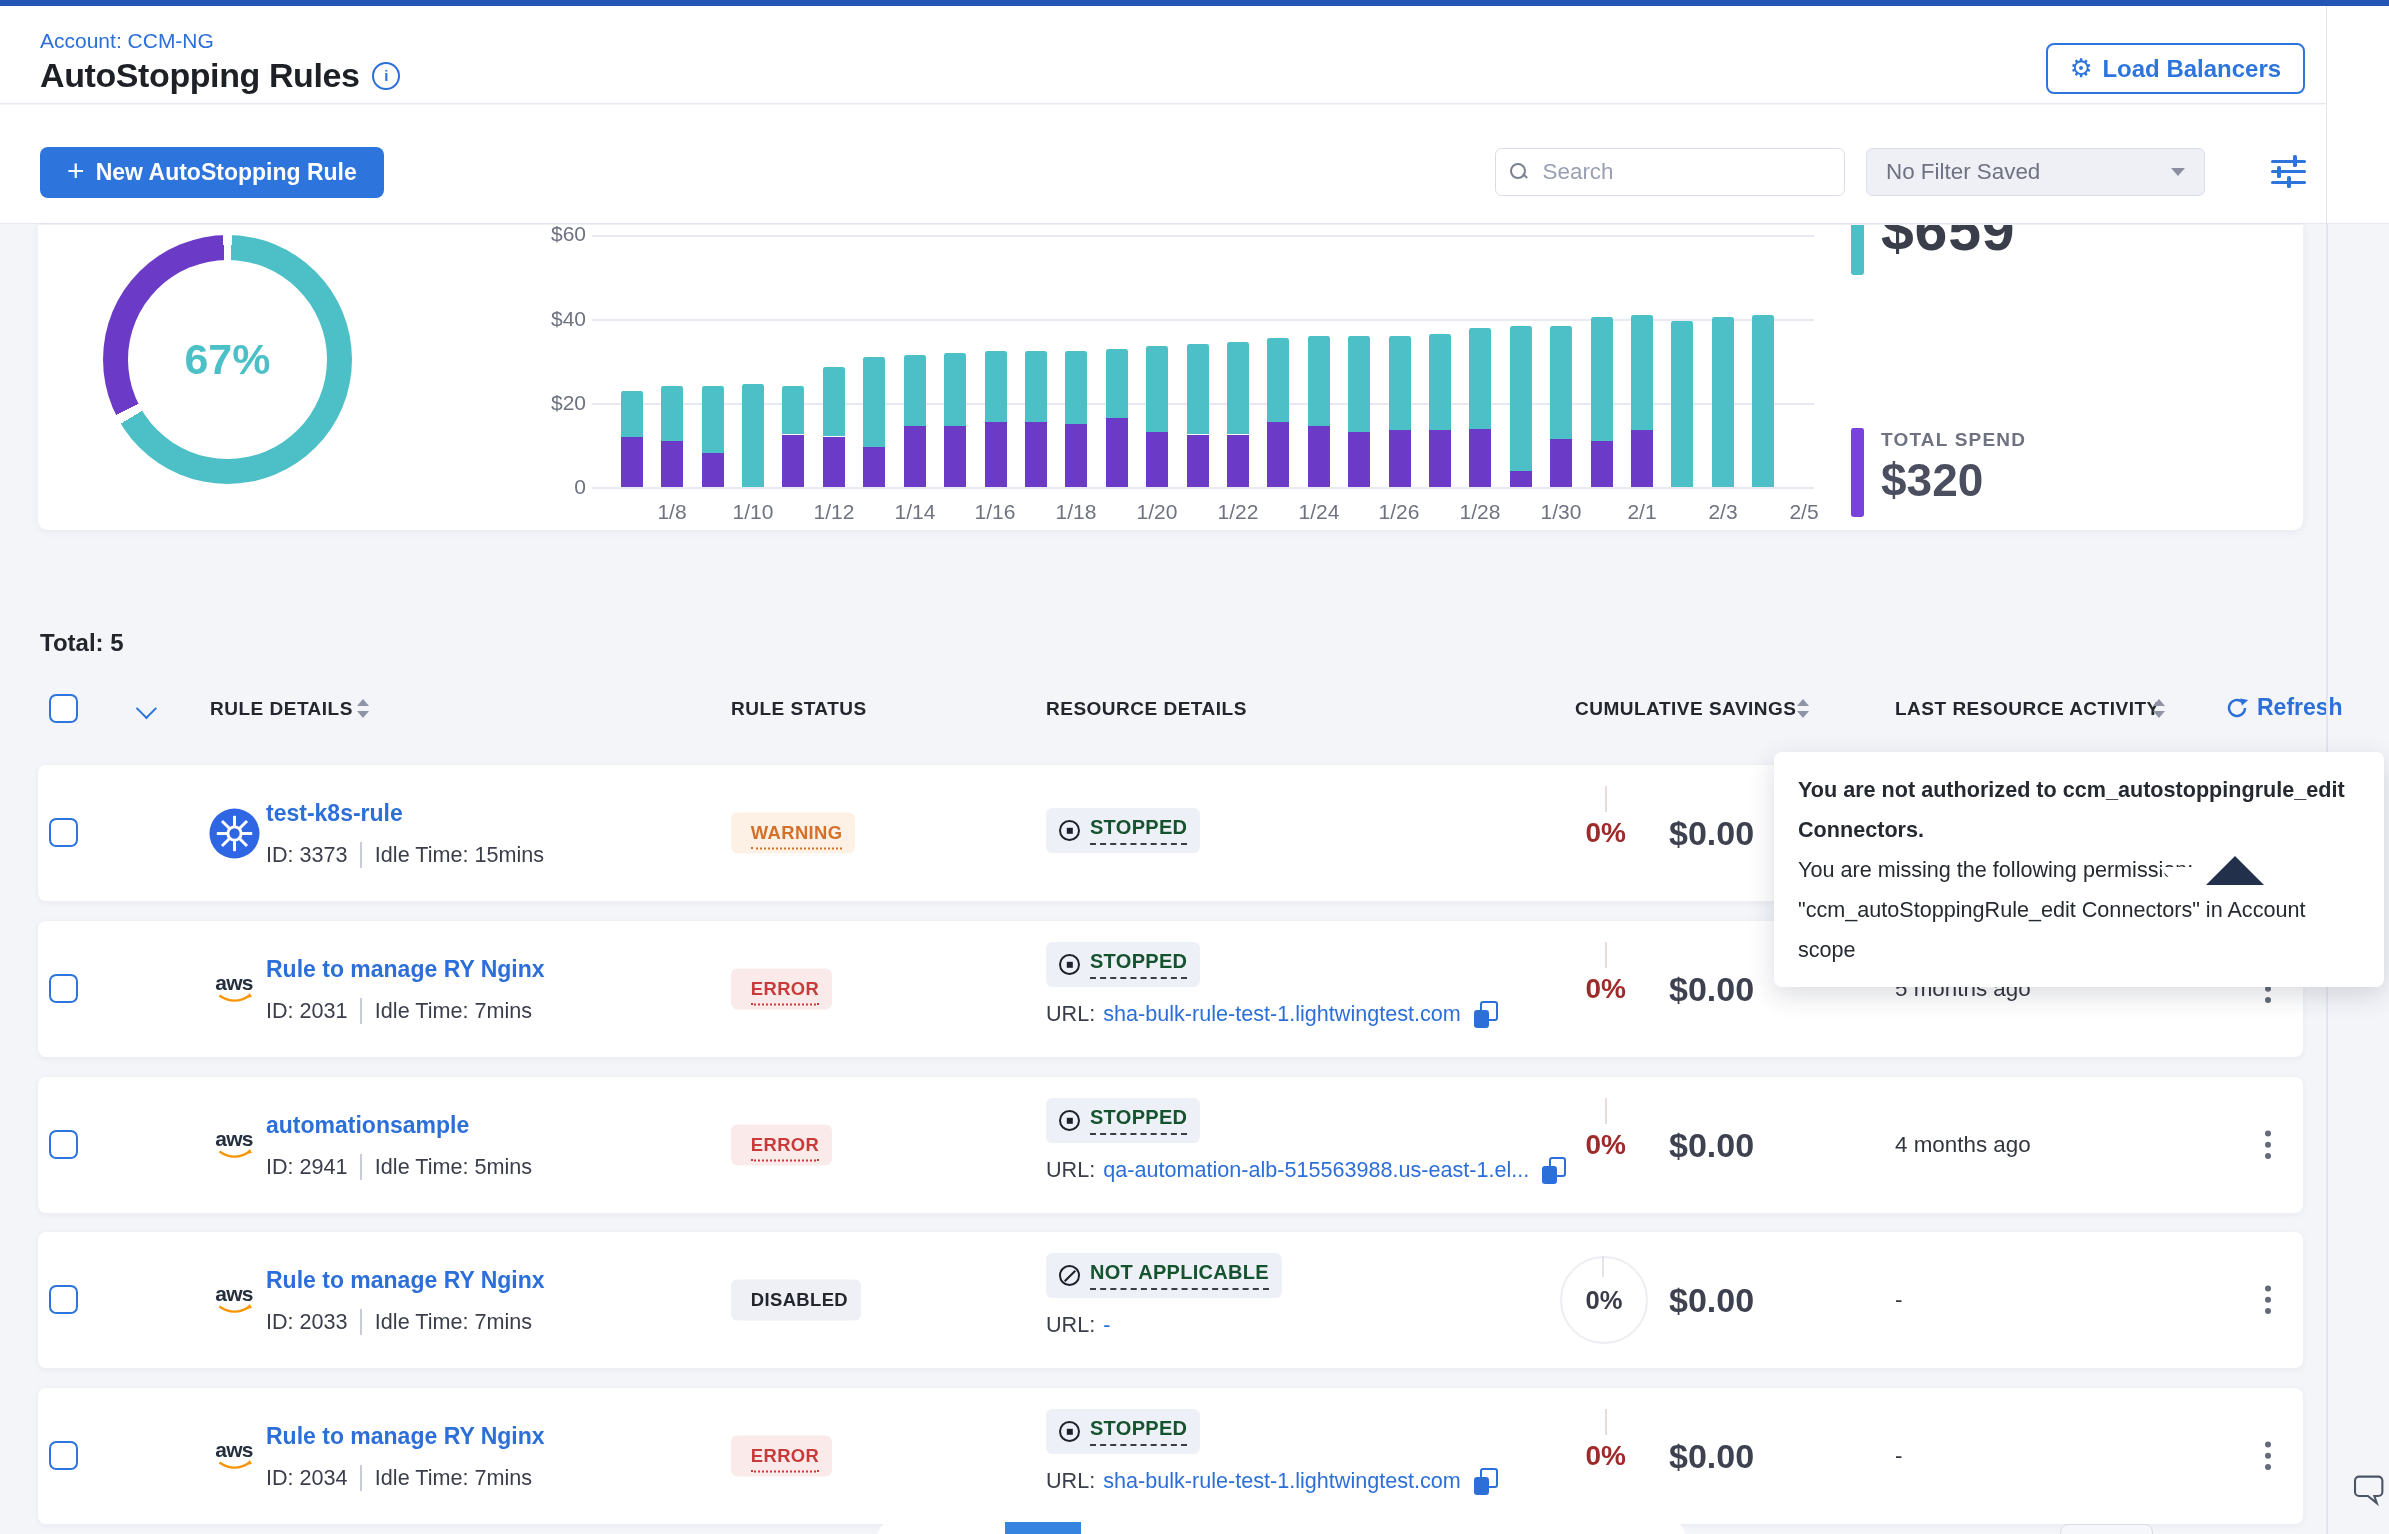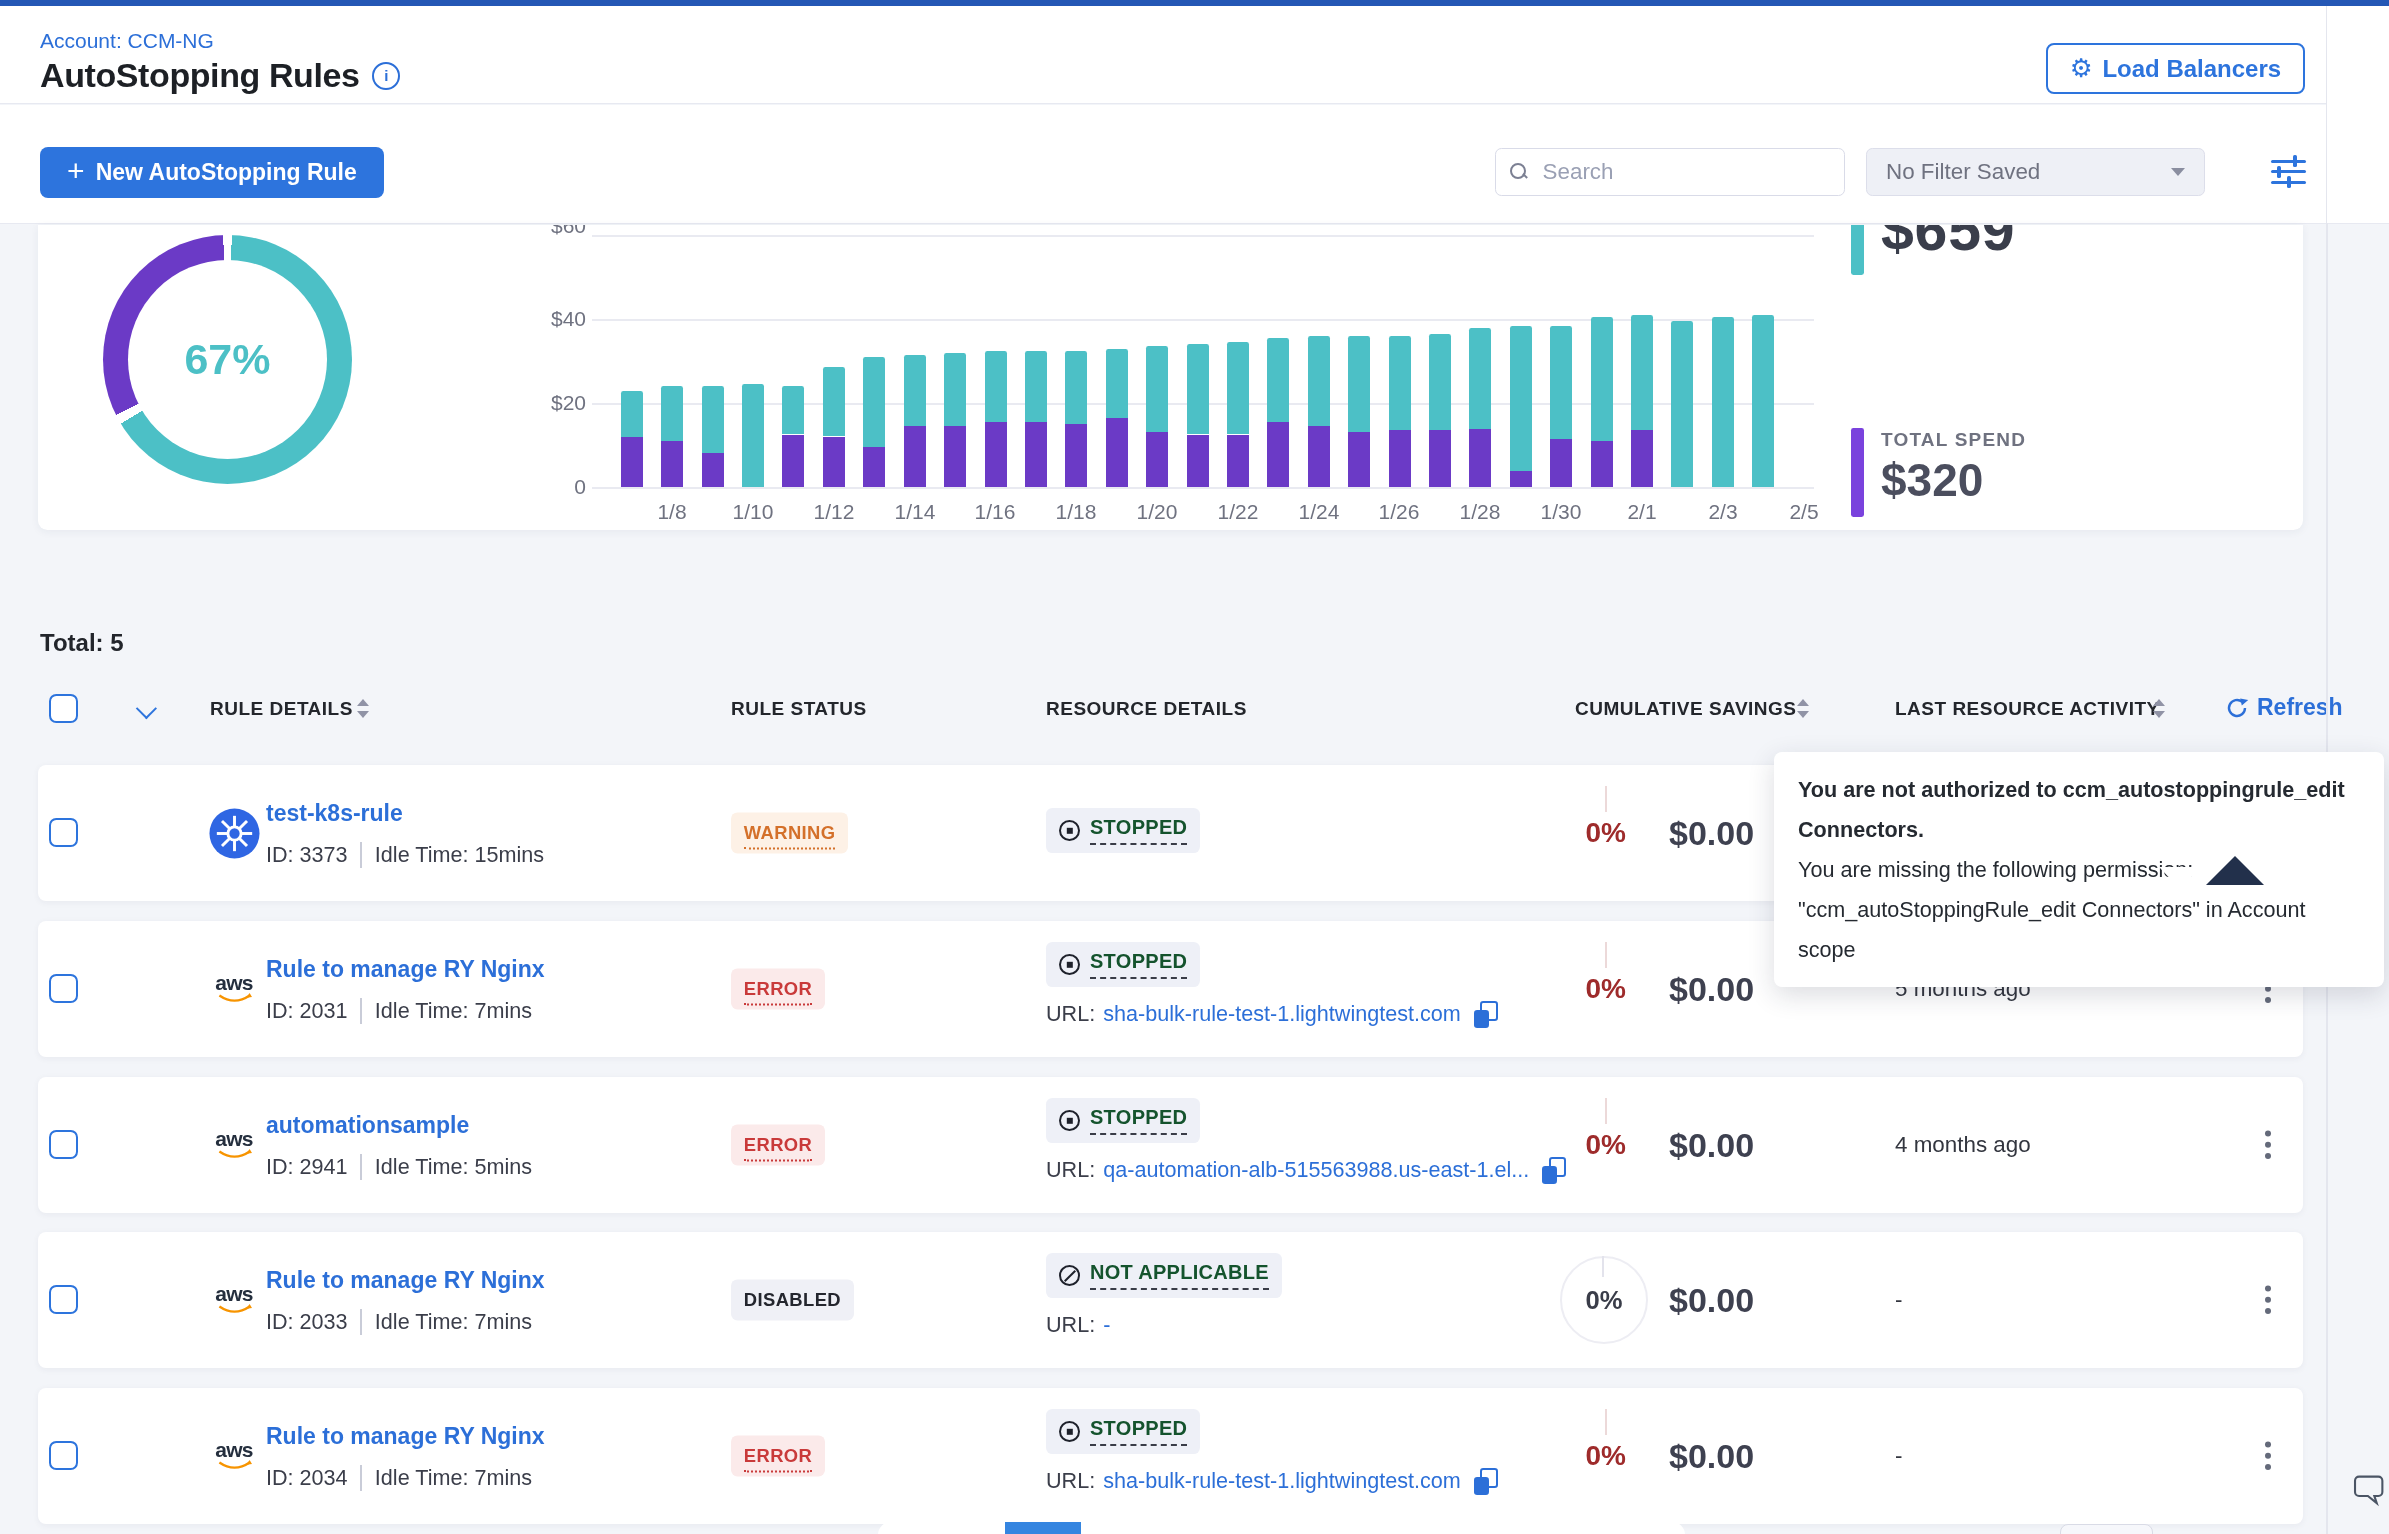--- a/index.html
+++ b/index.html
@@ -74,21 +74,21 @@
   
   .row{left:38px;width:2265px;height:136px;background:#fff;border-radius:8px;box-shadow:0 1.6px 6.4px rgba(40,45,80,.05);}
   .row .cb{left:11.2px;top:53px;}
   .picon{position:absolute;left:168px;top:40px;width:56px;height:56px;display:flex;align-items:center;justify-content:center;flex-direction:column;}
   .aws-word{font-size:21px;font-weight:700;color:#252f3e;line-height:1;letter-spacing:-0.8px;}
   .rname{position:absolute;left:228px;top:35px;font-size:23px;font-weight:600;color:var(--accent-blue);}
   .rmeta{position:absolute;left:228px;top:77px;font-size:21.6px;color:#3b3e4a;display:flex;align-items:center;}
   .sep{display:inline-block;width:1.6px;height:25.6px;background:#c9ccd8;margin:0 12.8px;}
   .sbadge{position:absolute;left:693px;top:50%;transform:translateY(-50%);padding:9.6px 12.8px;border-radius:6.4px;
     font-size:18.4px;font-weight:700;letter-spacing:0.4px;}
-  .sbadge .sbtext{padding-bottom:4.8px;}
+  .sbadge .sbtext{padding-bottom:4.8px;margin-left:7px;}
   .st-warning{background:var(--warning-bg);color:var(--warning-text);} 
   .st-error{background:var(--error-bg);color:var(--error-text);}
   .st-warning .sbtext,.st-error .sbtext{border-bottom:2.8px dotted currentColor;}
   .st-disabled{background:var(--disabled-bg);color:var(--disabled-text);}
   .pill{position:absolute;left:1008px;top:21px;background:var(--pill-bg);border-radius:6.4px;padding:8px 12.8px;
     display:inline-flex;align-items:center;gap:9.6px;}
   .pill.centered{top:43px;}
   .pill-icon{position:relative;width:21.6px;height:21.6px;border:2.4px solid #1e212b;border-radius:50%;box-sizing:border-box;flex:0 0 auto;}
   .pill-icon::after{content:"";position:absolute;left:50%;top:50%;transform:translate(-50%,-50%);width:6.4px;height:6.4px;background:#1e212b;}
   .pill-icon.na::after{width:2px;height:15px;transform:translate(-50%,-50%) rotate(45deg);}
@@ -184,21 +184,21 @@
         </span>
     </div>
   </div>
 
   <div class="abs chart-card">
     <div class="abs donut">
       <span class="donut-label">67%</span>
     </div>
     <div id="plot">
         <div class="gridline" style="top: 10.4px;"></div>
-        <div class="ylab" style="top: 1px;">$60</div>
+        <div class="ylab" style="top: 9px;">$60</div>
         <div class="gridline" style="top: 94px;"></div>
         <div class="ylab" style="top: 94px;">$40</div>
         <div class="gridline" style="top: 178px;"></div>
         <div class="ylab" style="top: 178px;">$20</div>
         <div class="gridline" style="top: 262px;"></div>
         <div class="ylab" style="top: 262px;">0</div>
         <div class="bar purple" style="left: 583px; top: 212px; width: 21.6px; height: 50px;"></div>
         <div class="bar teal" style="left: 583px; top: 166px; width: 21.6px; height: 46px;"></div>
         <div class="bar purple" style="left: 623px; top: 216px; width: 21.6px; height: 46px;"></div>
         <div class="bar teal" style="left: 623px; top: 161px; width: 21.6px; height: 55px;"></div>

